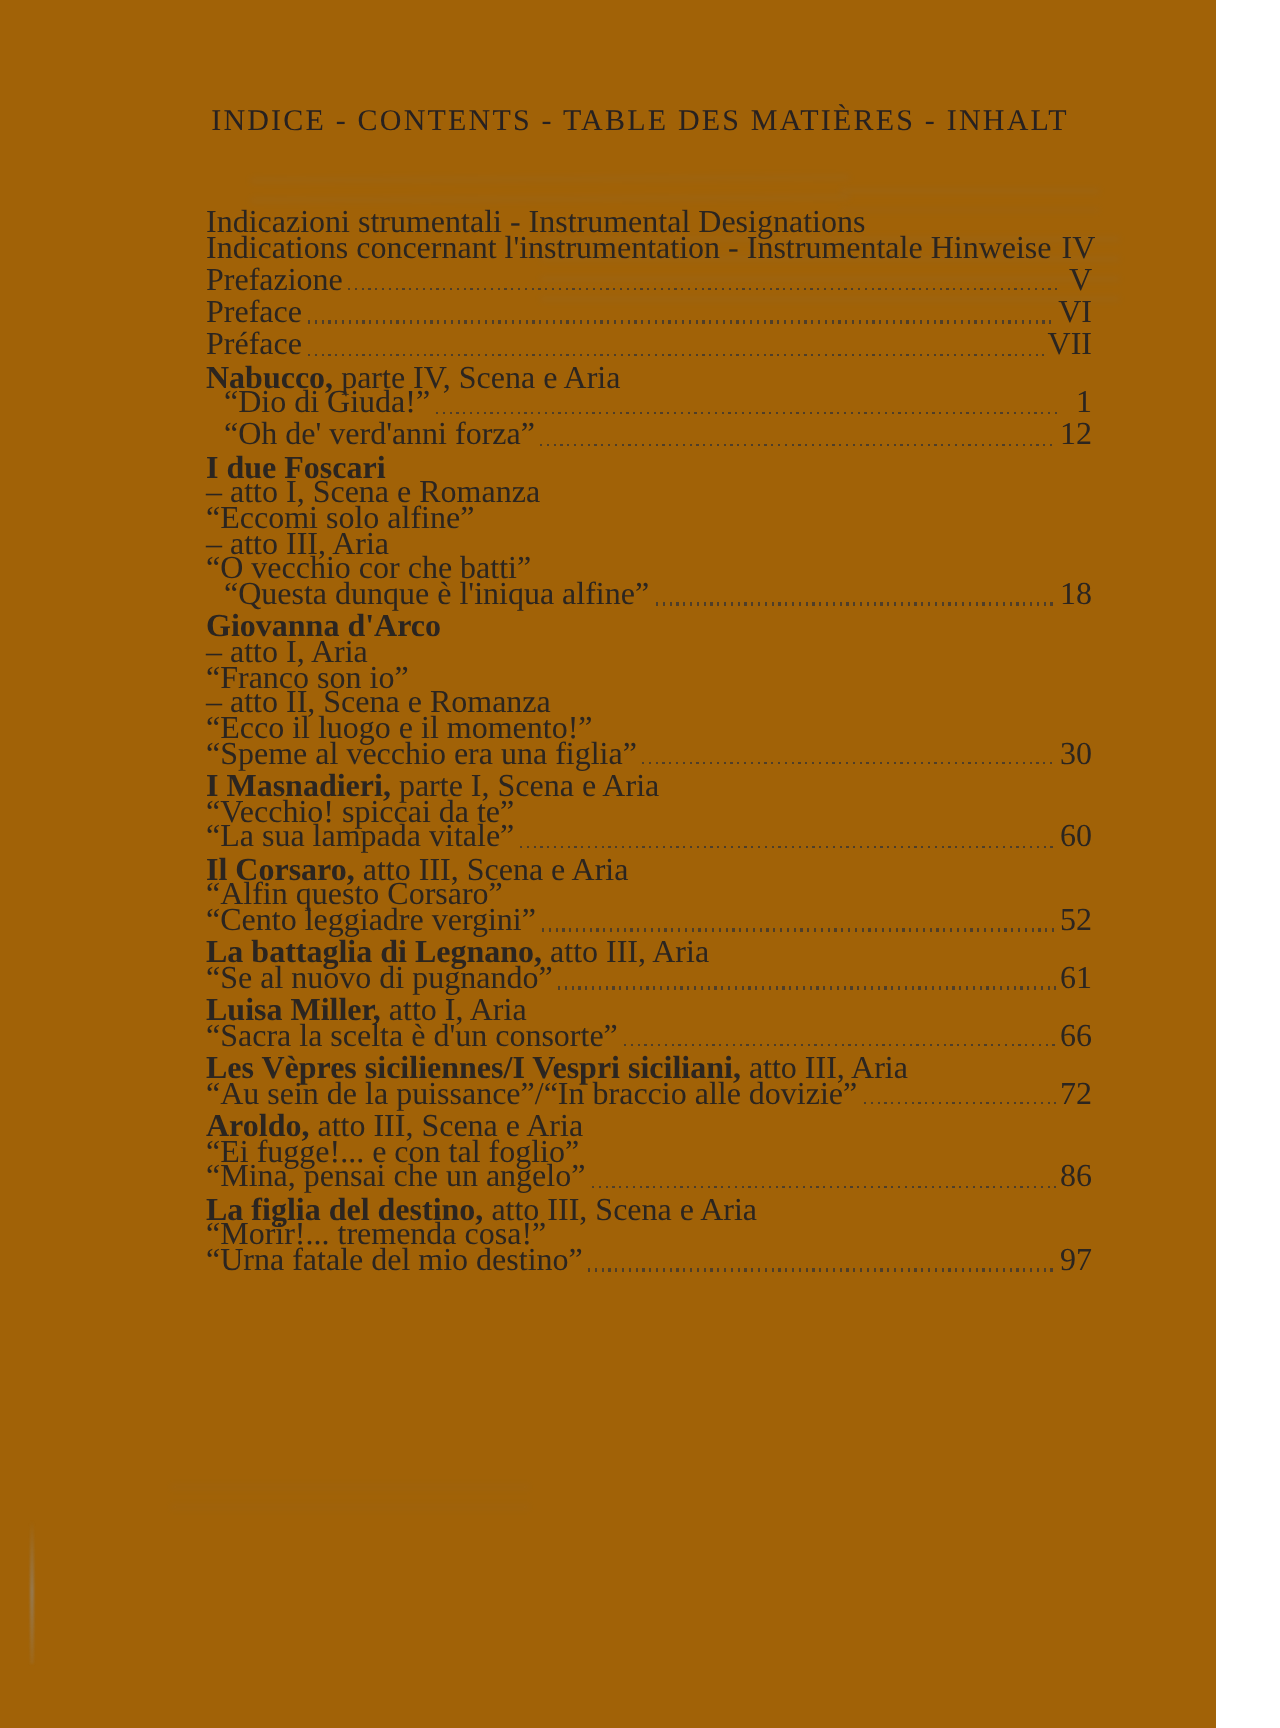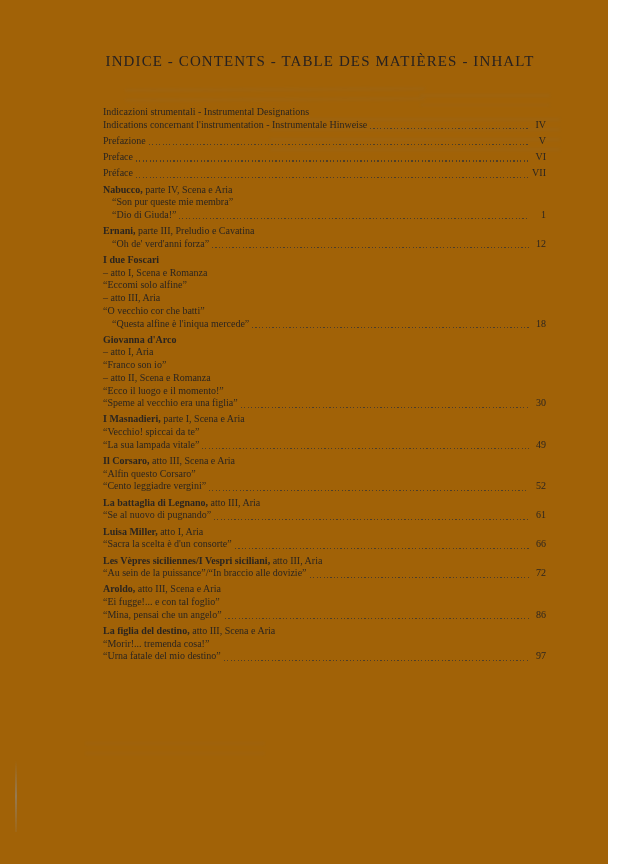--- a/index.html
+++ b/index.html
@@ -26,21 +26,21 @@
     text-align: center;
     font-size: 15px;
     letter-spacing: 1.1px;
     color: #272120;
   }
   .toc {
     position: absolute;
     top: 106px;
     left: 103px;
     width: 443px;
-    font-size: 10px;
+    font-size: 16px;
     line-height: 12.7px;
     font-family: Liberation Serif, serif;
   }
   .toc-section {
     margin-bottom: 3.5px;
   }
   .toc-line {
     display: flex;
     align-items: baseline;
     white-space: pre;
@@ -103,47 +103,45 @@
         <div class="toc-line"><span>Prefazione</span><span class="leader"></span><span class="pageno">V</span></div>
       </div>
       <div class="toc-section">
         <div class="toc-line"><span>Preface</span><span class="leader"></span><span class="pageno">VI</span></div>
       </div>
       <div class="toc-section">
         <div class="toc-line"><span>Préface</span><span class="leader"></span><span class="pageno">VII</span></div>
       </div>
       <div class="toc-section">
         <div class="toc-line"><span class="bold">Nabucco,</span><span> parte IV, Scena e Aria</span></div>
-        <div class="toc-line indent"><span>“Son pur queste mie membra”</span></div>
         <div class="toc-line indent"><span>“Dio di Giuda!”</span><span class="leader"></span><span class="pageno">1</span></div>
       </div>
       <div class="toc-section">
-        <div class="toc-line"><span class="bold">Ernani,</span><span> parte III, Preludio e Cavatina</span></div>
         <div class="toc-line indent"><span>“Oh de' verd'anni forza”</span><span class="leader"></span><span class="pageno">12</span></div>
       </div>
       <div class="toc-section">
         <div class="toc-line"><span class="bold">I due Foscari</span></div>
         <div class="toc-line"><span>– atto I, Scena e Romanza</span></div>
         <div class="toc-line"><span>“Eccomi solo alfine”</span></div>
         <div class="toc-line"><span>– atto III, Aria</span></div>
         <div class="toc-line"><span>“O vecchio cor che batti”</span></div>
-        <div class="toc-line indent"><span>“Questa alfine è l'iniqua mercede”</span><span class="leader"></span><span class="pageno">18</span></div>
+        <div class="toc-line indent"><span>“Questa dunque è l'iniqua alfine”</span><span class="leader"></span><span class="pageno">18</span></div>
       </div>
       <div class="toc-section">
         <div class="toc-line"><span class="bold">Giovanna d'Arco</span></div>
         <div class="toc-line"><span>– atto I, Aria</span></div>
         <div class="toc-line"><span>“Franco son io”</span></div>
         <div class="toc-line"><span>– atto II, Scena e Romanza</span></div>
         <div class="toc-line"><span>“Ecco il luogo e il momento!”</span></div>
         <div class="toc-line"><span>“Speme al vecchio era una figlia”</span><span class="leader"></span><span class="pageno">30</span></div>
       </div>
       <div class="toc-section">
         <div class="toc-line"><span class="bold">I Masnadieri,</span><span> parte I, Scena e Aria</span></div>
         <div class="toc-line"><span>“Vecchio! spiccai da te”</span></div>
-        <div class="toc-line"><span>“La sua lampada vitale”</span><span class="leader"></span><span class="pageno">49</span></div>
+        <div class="toc-line"><span>“La sua lampada vitale”</span><span class="leader"></span><span class="pageno">60</span></div>
       </div>
       <div class="toc-section">
         <div class="toc-line"><span class="bold">Il Corsaro,</span><span> atto III, Scena e Aria</span></div>
         <div class="toc-line"><span>“Alfin questo Corsaro”</span></div>
         <div class="toc-line"><span>“Cento leggiadre vergini”</span><span class="leader"></span><span class="pageno">52</span></div>
       </div>
       <div class="toc-section">
         <div class="toc-line"><span class="bold">La battaglia di Legnano,</span><span> atto III, Aria</span></div>
         <div class="toc-line"><span>“Se al nuovo di pugnando”</span><span class="leader"></span><span class="pageno">61</span></div>
       </div>

